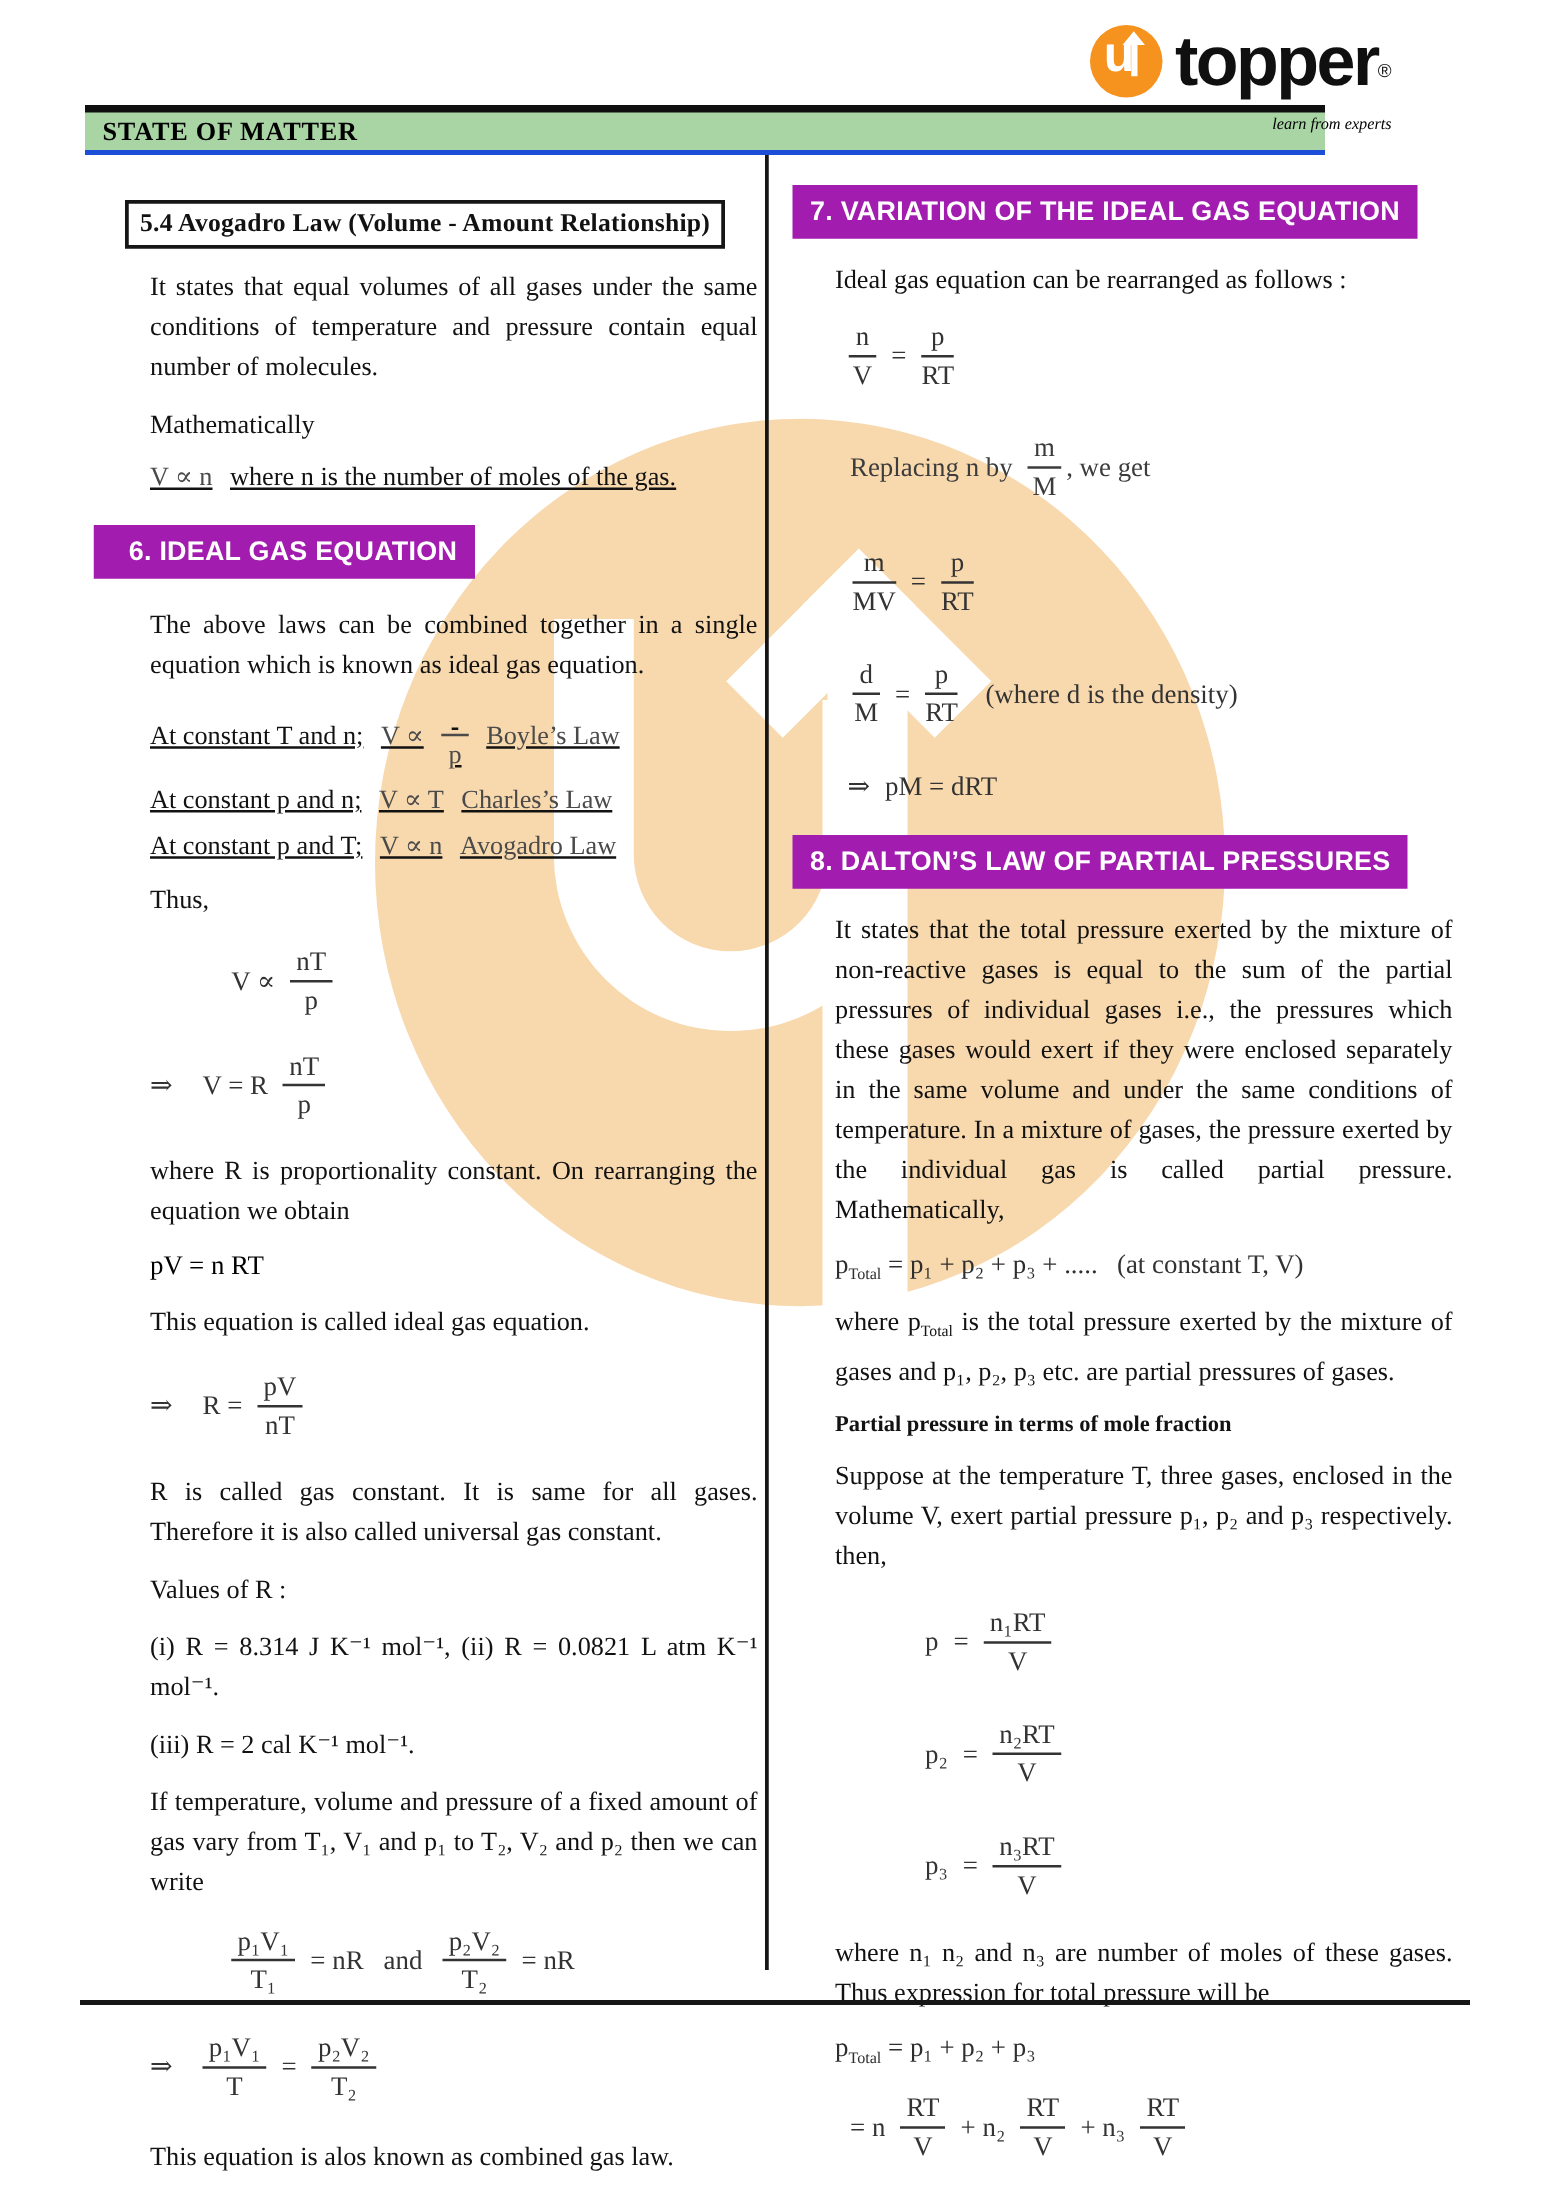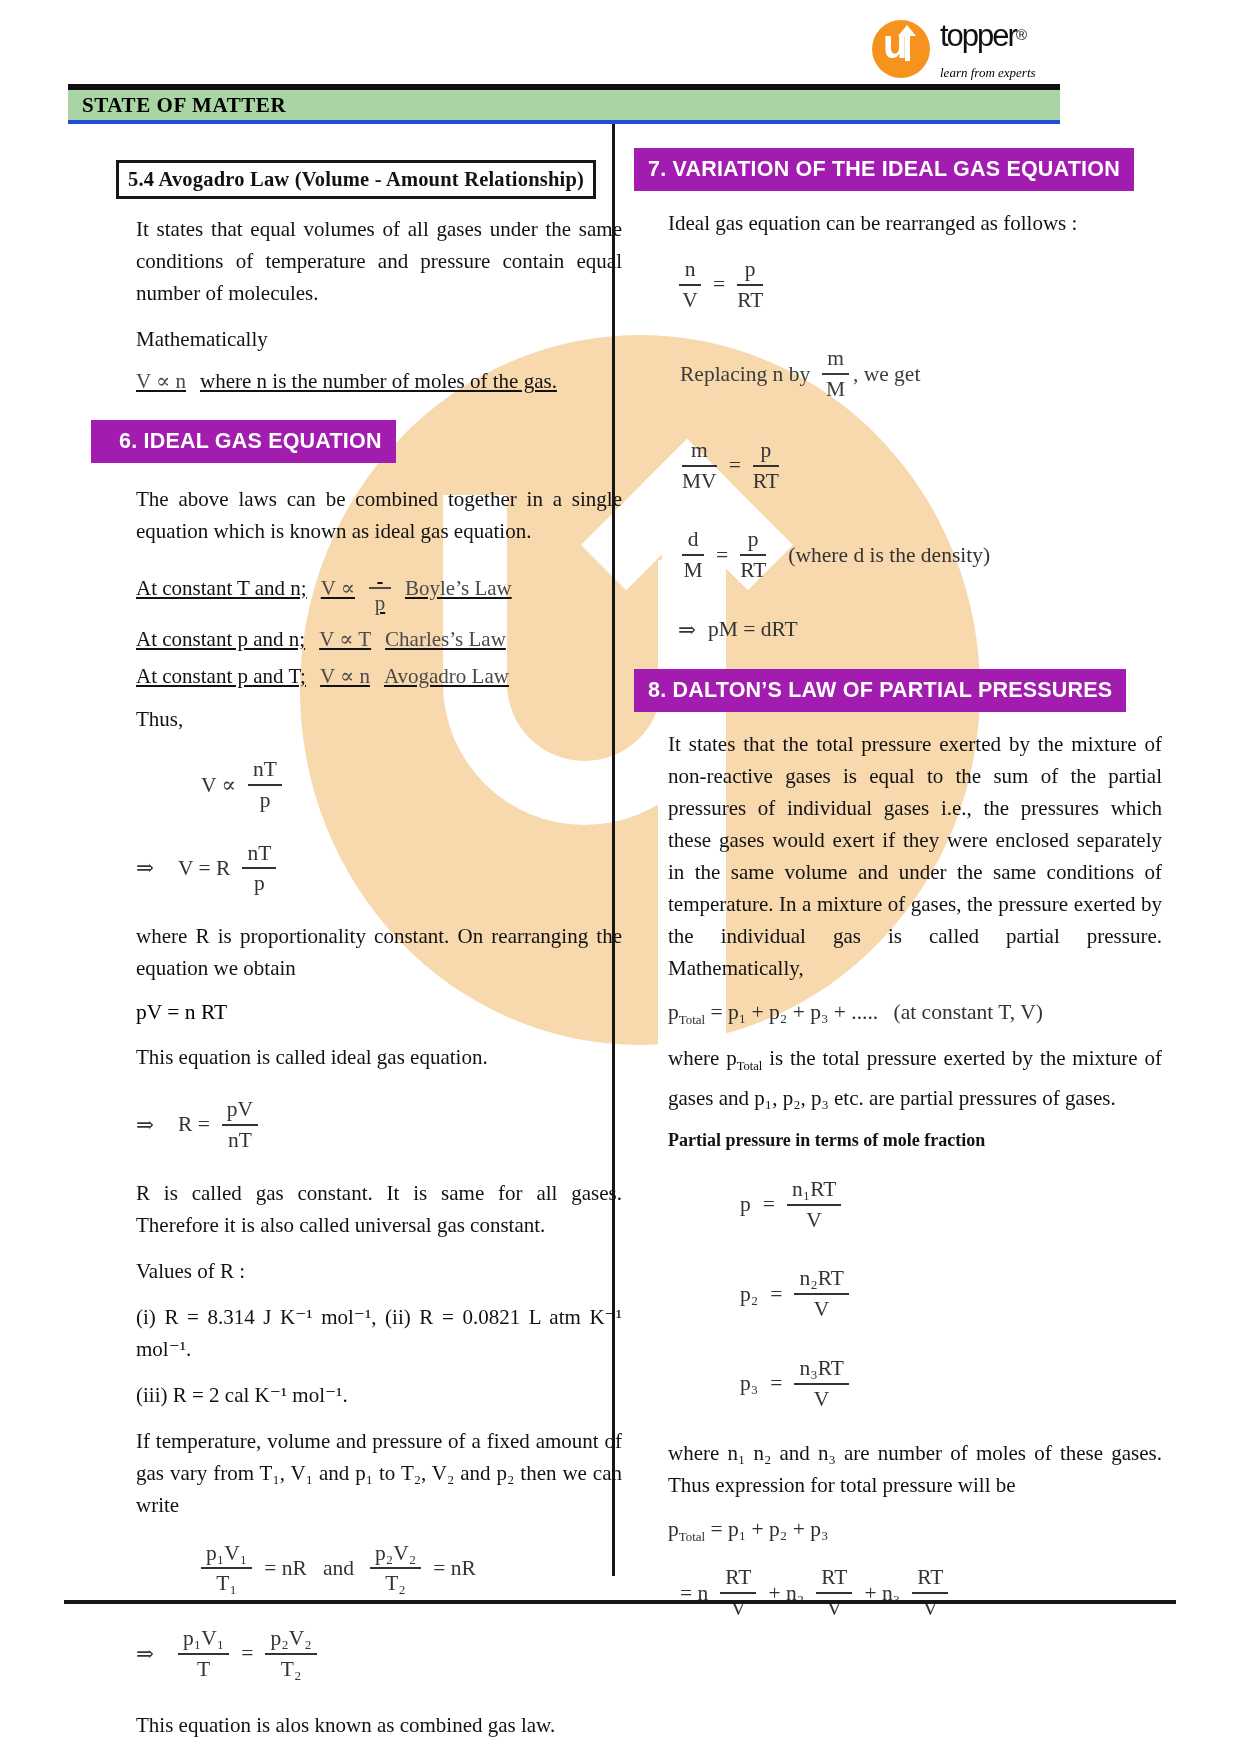--- a/index.html
+++ b/index.html
@@ -19,32 +19,32 @@
   .wm-arrow-shaft { position:absolute; left:658px; top:560px; width:68px; height:570px; background:#fff; }
   
   .logo { position:absolute; left:872px; top:20px; display:flex; z-index:3; }
   .logo-circle { position:relative; width:58px; height:58px; border-radius:50%; background:#f6921e; flex:0 0 auto; }
   .logo-mark { position:absolute; left:11px; top:2px; color:#fff; font-family:"Liberation Sans","DejaVu Sans",sans-serif;
                font-weight:bold; font-size:40px; }
   .logo-arrow-shaft { position:absolute; left:33px; top:13px; width:5px; height:28px; background:#fff; }
   .logo-arrow-head { position:absolute; left:26px; top:5px; width:0; height:0;
                border-left:9px solid transparent; border-right:9px solid transparent; border-bottom:11px solid #fff; }
   .logo-text-wrap { margin-left:10px; }
-  .logo-word { font-family:"Liberation Sans","DejaVu Sans",sans-serif; font-weight:normal; font-size:31px;
+  .logo-word { font-family:"Liberation Sans","DejaVu Sans",sans-serif; font-weight:bold; font-size:56px;
                letter-spacing:-2px; color:#101010; line-height:1.05; }
   .logo-reg { font-size:15px; vertical-align:super; font-family:"Liberation Sans","DejaVu Sans",sans-serif; }
   .logo-tagline { font-style:italic; font-size:13px; text-align:right; margin-top:12px; color:#000000; }
   
   .chapter-bar { position:absolute; left:68px; top:84px; width:992px; height:40px; box-sizing:border-box;
                  background:#a9d4a4; border-top:6px solid #0f0f0f; border-bottom:4px solid #1d4ed8;
                  line-height:30px; padding-left:14px; z-index:2;
                  font-weight:bold; font-size:21px; letter-spacing:0.6px; color:#000000; }
   
   .divider { position:absolute; left:612px; top:124px; width:3px; height:1452px; background:#161616; z-index:2; }
-  .col-left  { position:absolute; left:116px; top:160px; width:506px; z-index:2; }
+  .col-left  { position:absolute; left:100px; top:160px; width:506px; z-index:2; }
   .col-right { position:absolute; left:634px; top:148px; width:528px; z-index:2; }
   p.body { font-size:21px; line-height:32px; text-align:justify; margin:14px 0; }
   .col-left  p.body { margin-left:20px; }
   .col-right p.body { margin-left:34px; }
   .box-heading { display:inline-block; border:3px solid #161616; font-weight:bold; font-size:20.5px;
                  padding:5px 9px; letter-spacing:0.2px; }
   .banner { display:inline-block; background:#a21caf; color:#ffffff;
             font-family:"Liberation Sans","DejaVu Sans",sans-serif; font-weight:bold; font-size:21.5px;
             padding:9px 14px; letter-spacing:0.2px; }
   .banner6 { margin:14px 0 6px -25px;padding-left:28px; }
@@ -255,20 +255,21 @@
       <span>= p₁ + p₂ + p₃ + .....</span>
       <span class="note">(at constant T, V)</span>
     </div>
 
     <p class="body">
       <span>where p</span><sub class="tsub">Total</sub>
       <span>is the total pressure exerted by the mixture of gases and p₁, p₂, p₃ etc. are partial pressures of gases.</span>
     </p>
 
     <div class="subheading">Partial pressure in terms of mole fraction</div>
+    <p class="body">Suppose at the temperature T, three gases, enclosed in the volume V, exert partial pressure p₁, p₂ and p₃ respectively. then,</p>
 
     <div class="eq" style="margin:26px 0 0 106px">
       <span>p</span>
       <span>=</span>
       <span class="frac">
         <span class="top">n₁RT</span>
         <span class="bot">V</span>
       </span>
     </div>
     <div class="eq" style="margin:34px 0 0 106px">

